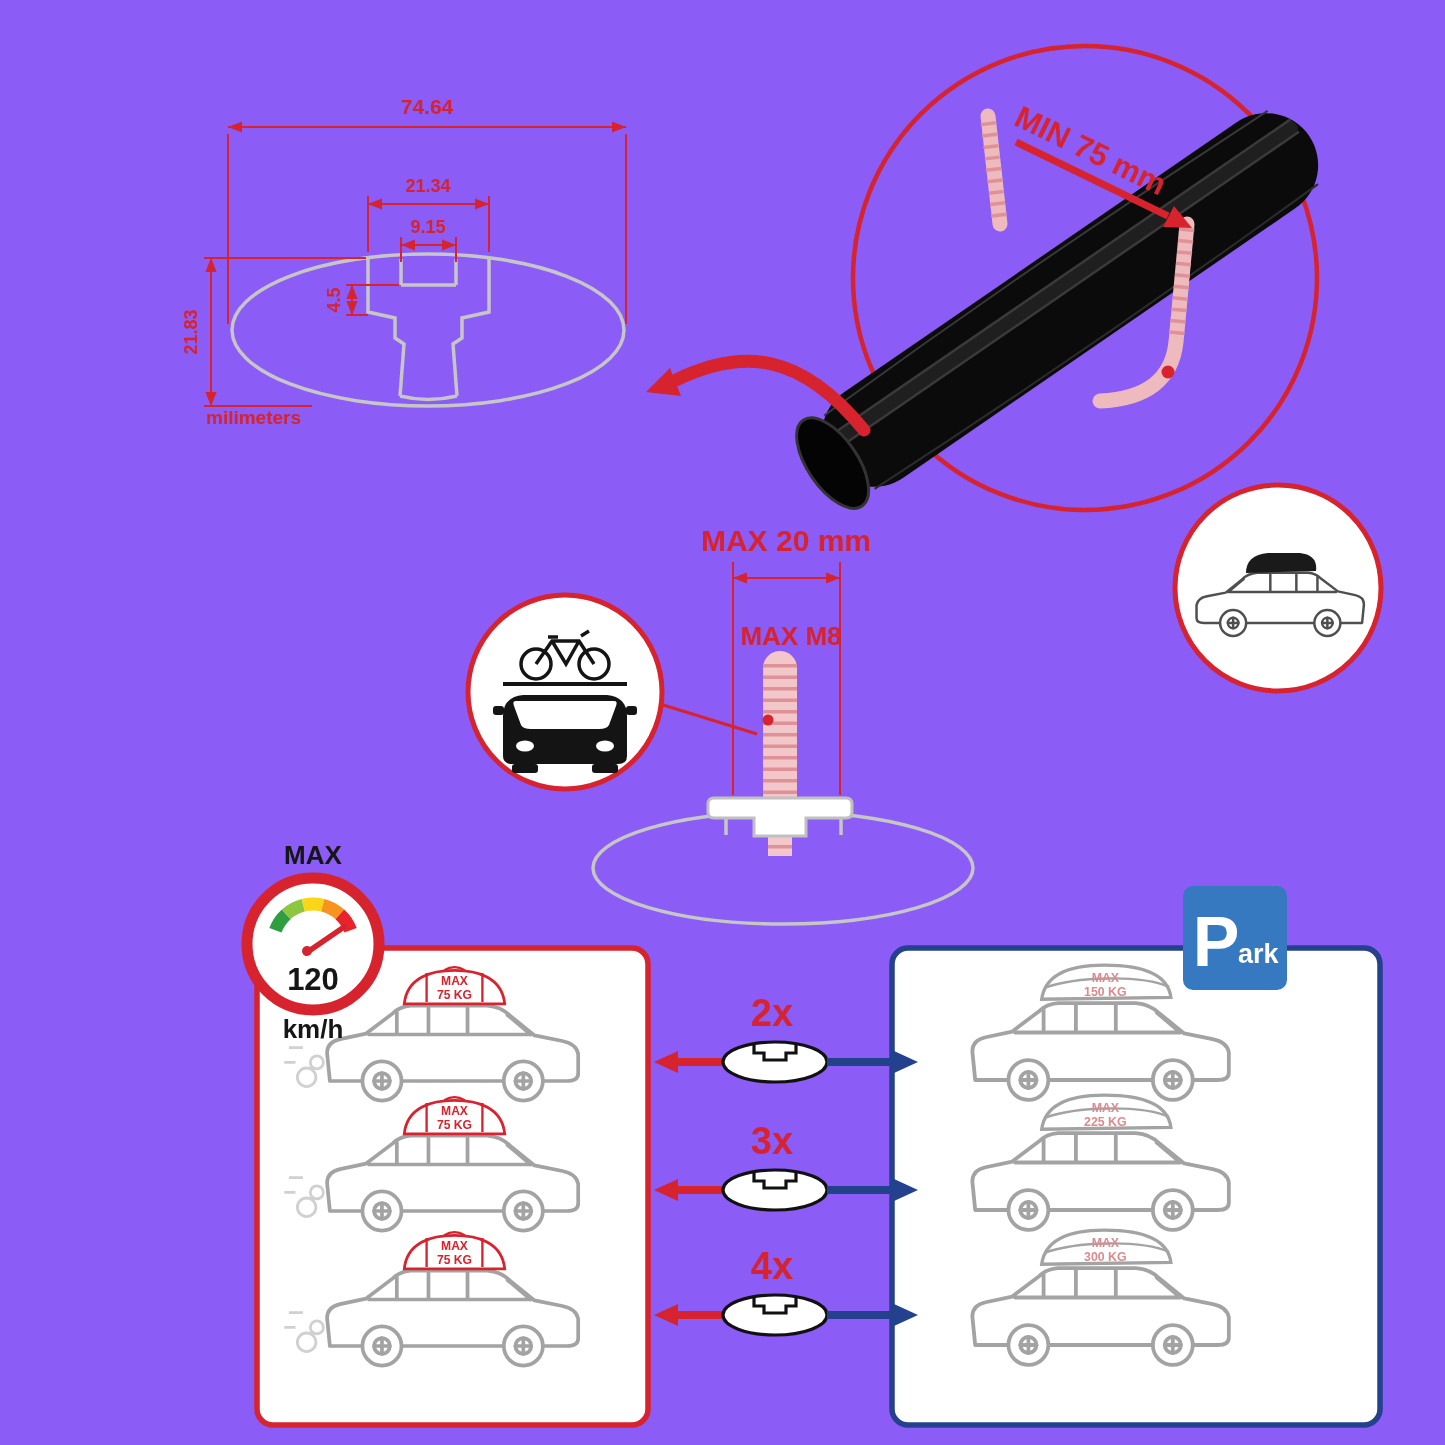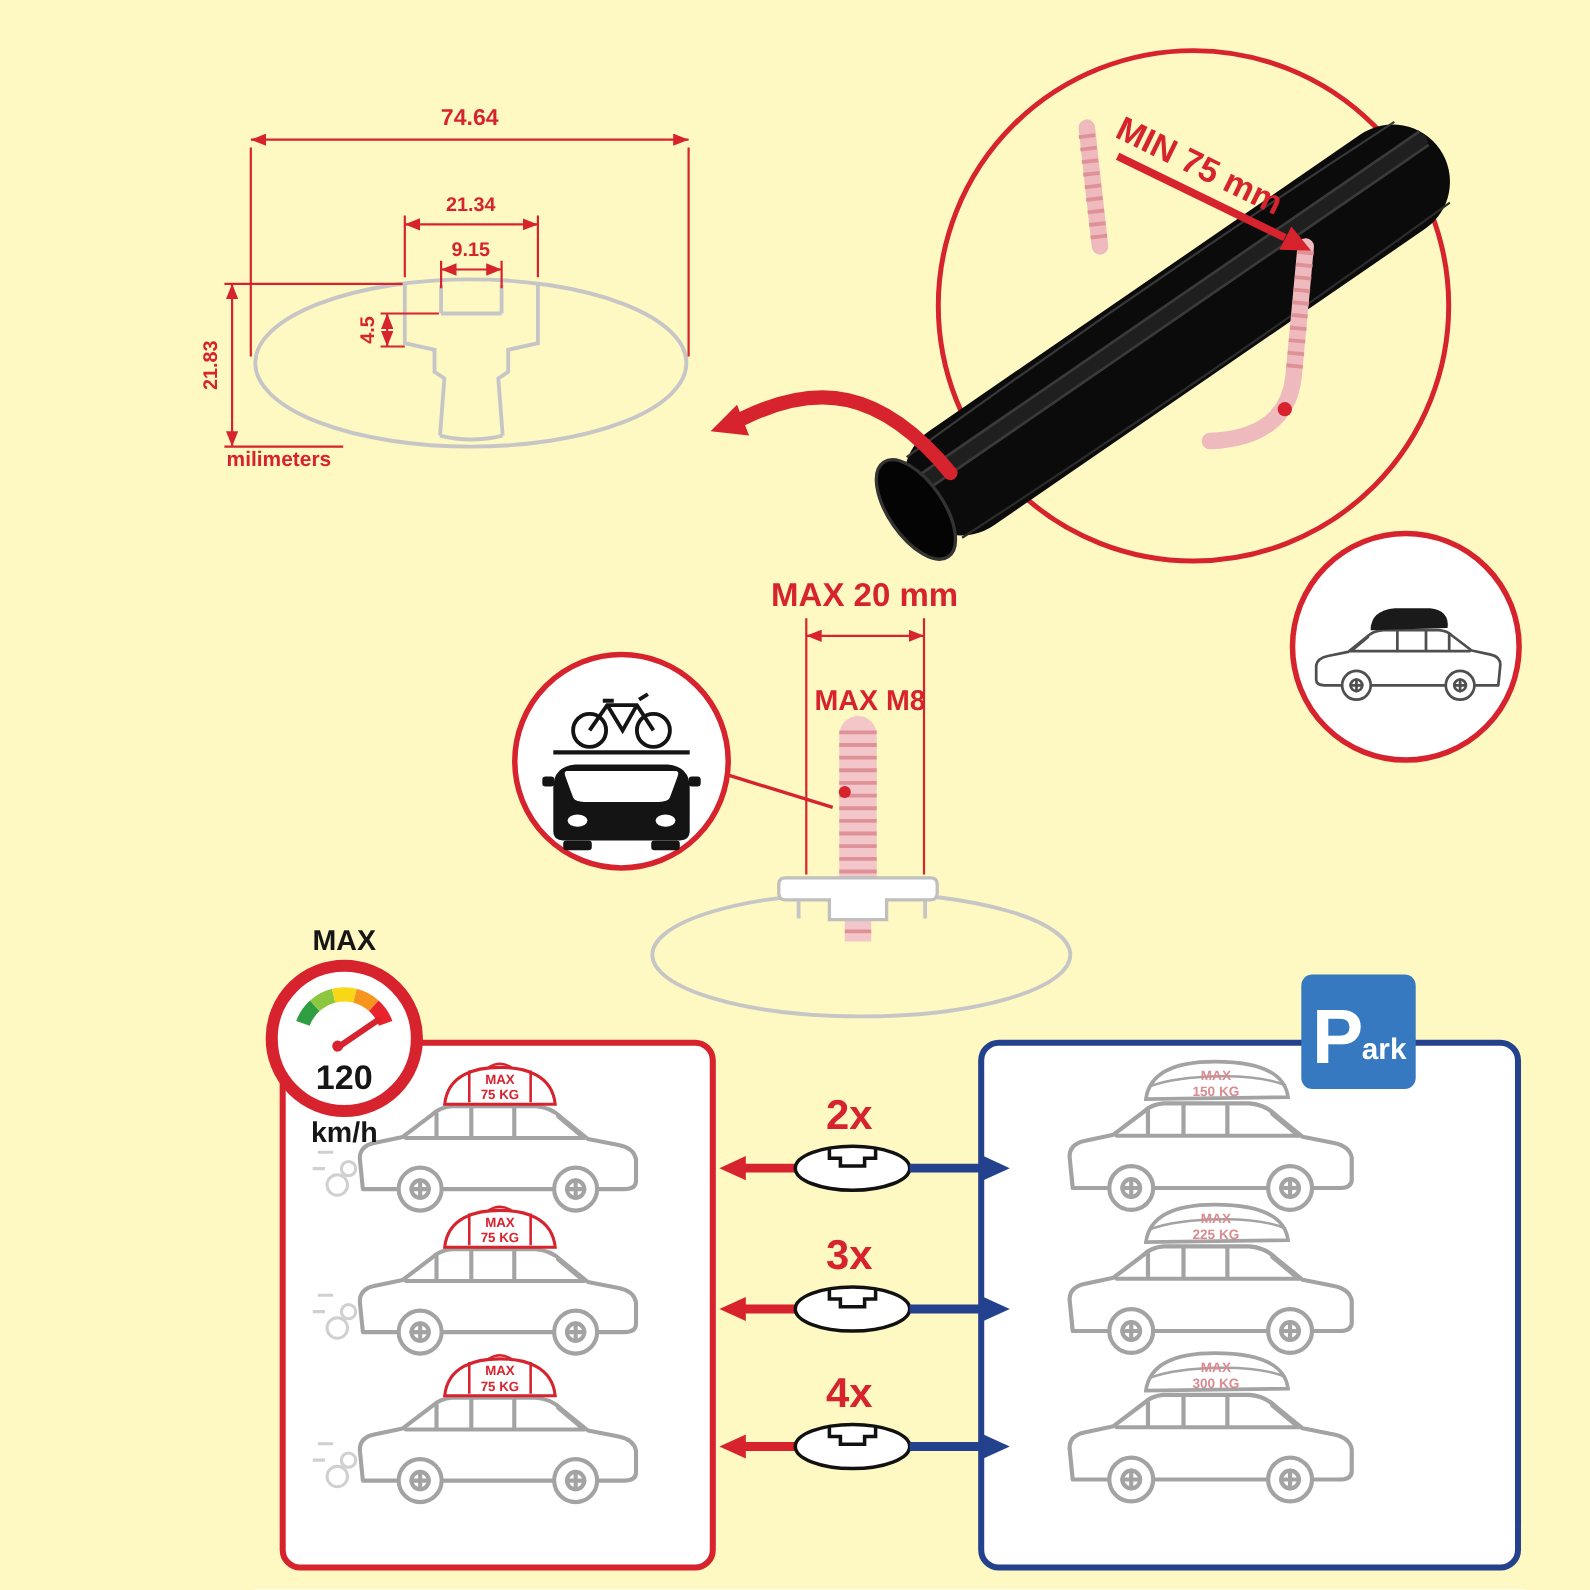--- a/index.html
+++ b/index.html
@@ -1,16 +1,16 @@
 <!DOCTYPE html>
 <html><head>
 <meta charset="utf-8">
 <style>
   html,body{margin:0;padding:0;background:#ffffff;}
-  .stage{position:relative;width:1445px;height:1445px;background:#fef9c3;overflow:hidden;}
+  .stage{position:relative;width:1445px;height:1445px;background:#8b5cf6;overflow:hidden;}
   svg{display:block;}
   text{font-family:"Liberation Sans",sans-serif;}
   .dim{fill:#d6232e;font-weight:bold;font-size:21px;text-anchor:middle;}
   .dim-s{fill:#d6232e;font-weight:bold;font-size:18px;text-anchor:middle;}
   .unit{fill:#d6232e;font-weight:bold;font-size:19px;text-anchor:start;}
   .big-red{fill:#d6232e;font-weight:bold;font-size:30px;text-anchor:middle;}
   .min-label{fill:#d6232e;font-weight:bold;font-size:31px;text-anchor:middle;}
   .mult{fill:#d6232e;font-weight:bold;font-size:38px;text-anchor:middle;}
   .bag-l{fill:#d6232e;font-weight:bold;font-size:13px;text-anchor:middle;}
   .box-l{fill:#d98b8f;font-weight:bold;font-size:13px;text-anchor:middle;}

